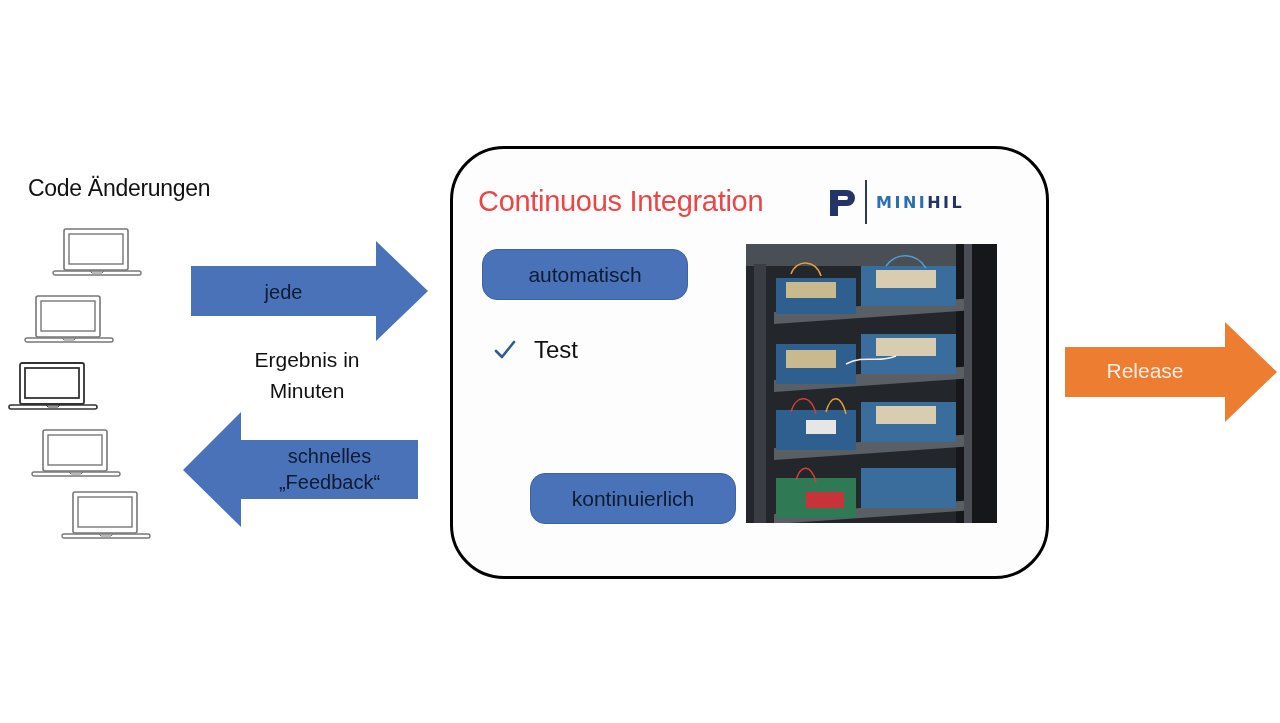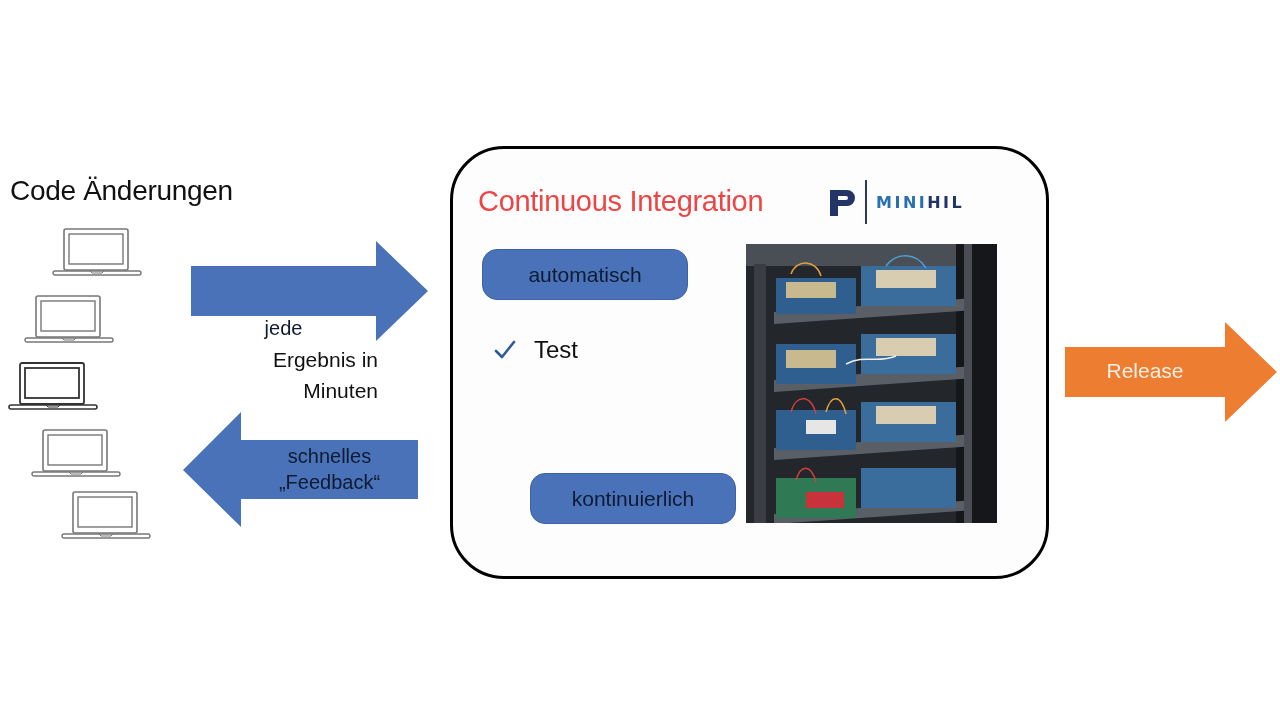--- a/index.html
+++ b/index.html
@@ -4,30 +4,30 @@
   <style>
     html, body { margin: 0; padding: 0; }
     body {
       width: 1280px; height: 723px; position: relative; overflow: hidden;
       background: #ffffff;
       font-family: "Liberation Sans", "DejaVu Sans", sans-serif;
       color: #111111;
     }
     .abs { position: absolute; }
     .heading-left {
-      left: 10px; top: 175px; font-size: 28px; letter-spacing: -0.3px; color: #111;
+      left: 28px; top: 175px; font-size: 23px; letter-spacing: -0.3px; color: #111;
       white-space: nowrap;
     }
     .laptop { position: absolute; width: 90px; height: 50px; }
     .arrow-svg { position: absolute; left: 0; top: 0; }
     .arrow-label {
       position: absolute; text-align: center; font-size: 20px; color: #0f1b33; line-height: 26px;
     }
     .mid-text {
-      position: absolute; left: 236px; top: 344px; width: 142px; text-align: right;
+      position: absolute; left: 236px; top: 344px; width: 142px; text-align: center;
       font-size: 21px; line-height: 31px; color: #111;
     }
     .ci-box {
       position: absolute; left: 450px; top: 146px; width: 593px; height: 427px;
       border: 3px solid #000; border-radius: 54px; background: #fdfdfd;
     }
     .ci-title {
       position: absolute; left: 478px; top: 185px; font-size: 29px; color: #ef4444; white-space: nowrap;
       letter-spacing: -0.3px;
     }
@@ -96,21 +96,21 @@
   <rect x="1" y="43" width="88" height="4" rx="2" fill="none" stroke="#777" stroke-width="1.4"></rect>
   <path d="M38 43 L40 45 L50 45 L52 43" fill="none" stroke="#777" stroke-width="1"></path>
 </svg>
 
 <svg class="arrow-svg" width="1280" height="723">
   <polygon points="191,266 376,266 376,241 428,291 376,341 376,316 191,316" fill="#4a72b8"></polygon>
   <polygon points="418,440 241,440 241,412 183,470 241,527 241,499 418,499" fill="#4a72b8"></polygon>
   <polygon points="1065,347 1225,347 1225,322 1277,372 1225,422 1225,397 1065,397" fill="#ed7d31"></polygon>
 </svg>
 
-<div class="arrow-label" style="left:191px;top:279px;width:185px;margin-top:36px;">jede</div>
+<div class="arrow-label" style="left:191px;top:279px;width:185px;">jede</div>
 
 <div class="mid-text">
   <div>Ergebnis in</div>
   <div>Minuten</div>
 </div>
 
 <div class="arrow-label" style="left:241px;top:443px;width:177px;">
   <div>schnelles</div>
   <div>„Feedback“</div>
 </div>

